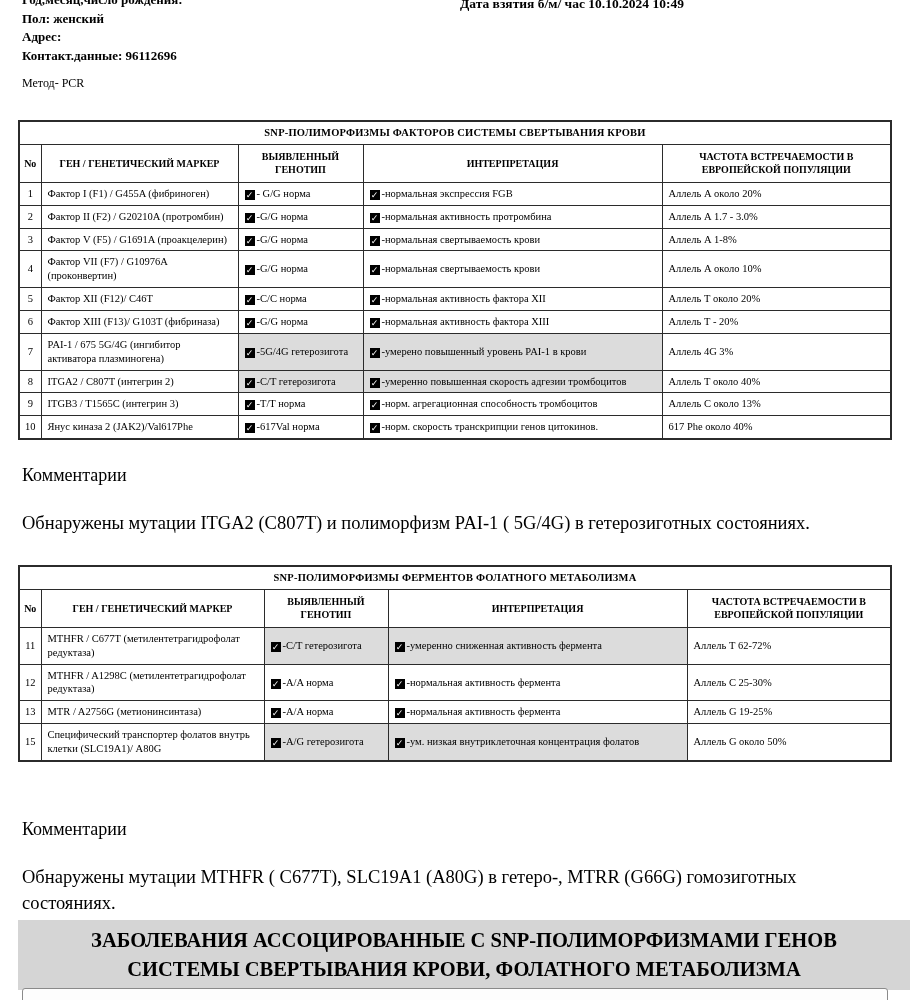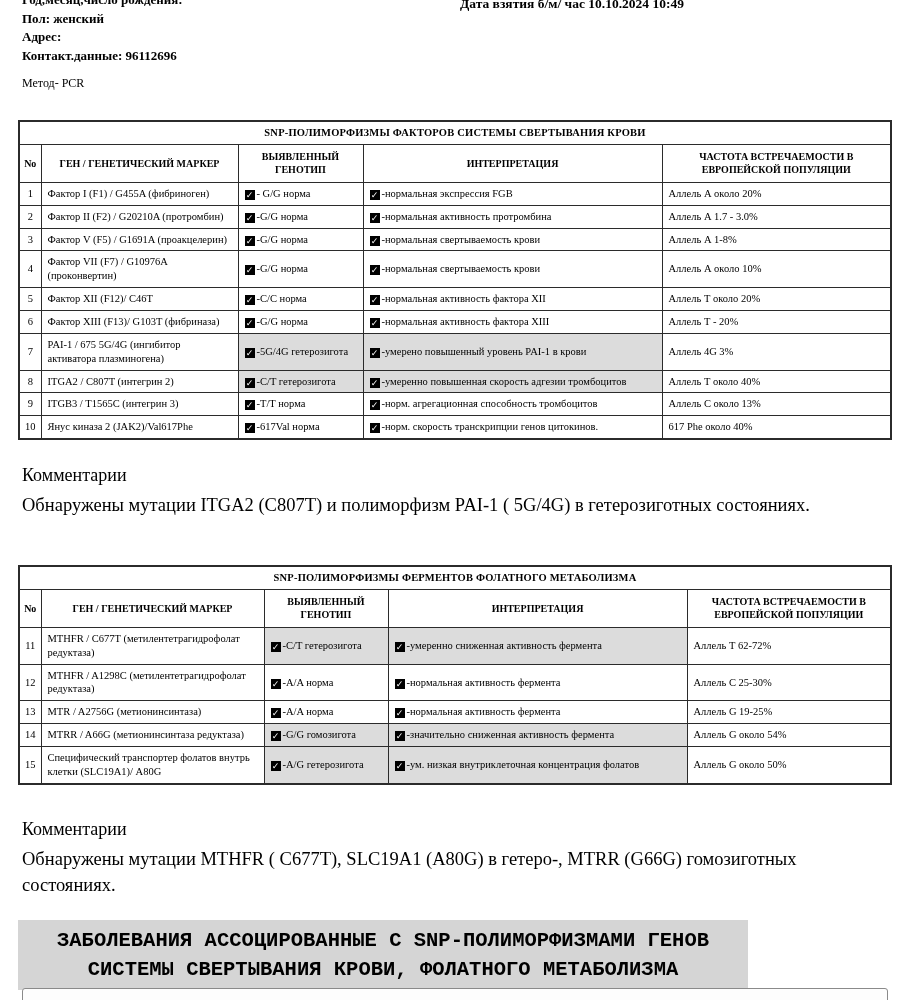--- a/index.html
+++ b/index.html
@@ -34,26 +34,26 @@
   .t2 col:nth-child(3){width:124px;} .t2 col:nth-child(4){width:299px;}
   .cb{
     display:inline-block;width:10px;height:10px;background:#000;color:#fff;
     font-size:9px;line-height:10px;text-align:center;margin-right:2px;
     vertical-align:-1px;font-family:"DejaVu Sans", sans-serif;
   }
   
   .comments{position:absolute;left:22px;width:848px;}
   .cm1{top:464px;} .cm2{top:818px;}
   .comments .cm-h{font-size:18px;line-height:22px;}
-  .comments .cm-t{margin-top:6px;font-size:18.5px;line-height:26px;}
+  .comments .cm-t{margin-top:24px;font-size:18.5px;line-height:26px;}
   
   .banner{
-    position:absolute;top:920px;left:18px;width:730px;box-sizing:border-box;
+    position:absolute;top:920px;left:18px;width:892px;box-sizing:border-box;
     background:#d5d5d5;text-align:center;font-weight:bold;font-size:20.5px;
-    line-height:29px;padding:6px 28px;font-family:Liberation Mono, monospace;
+    line-height:29px;padding:6px 28px;
   }
   
   .bottom-box{
     position:absolute;top:988px;left:22px;width:864px;height:40px;
     border:1.5px solid #8a8a8a;border-radius:3px;background:#fdfdfd;
   }
 </style>
 </head>
 <body>
 
@@ -210,27 +210,20 @@
           <td class="c-frequency">Аллель С 25-30%</td>
         </tr>
         <tr>
           <td class="c-no">13</td>
           <td class="c-gene">MTR / A2756G (метионинсинтаза)</td>
           <td class="c-genotype"><span class="cb">✓</span>-A/A норма</td>
           <td class="c-interpretation"><span class="cb">✓</span>-нормальная активность фермента</td>
           <td class="c-frequency">Аллель G 19-25%</td>
         </tr>
         <tr>
-          <td class="c-no">14</td>
-          <td class="c-gene">MTRR / A66G (метионинсинтаза редуктаза)</td>
-          <td class="c-genotype hl"><span class="cb">✓</span>-G/G гомозигота</td>
-          <td class="c-interpretation hl"><span class="cb">✓</span>-значительно сниженная активность фермента</td>
-          <td class="c-frequency">Аллель G около 54%</td>
-        </tr>
-        <tr>
           <td class="c-no">15</td>
           <td class="c-gene">Специфический транспортер фолатов внутрь клетки (SLC19A1)/ A80G</td>
           <td class="c-genotype hl"><span class="cb">✓</span>-A/G гетерозигота</td>
           <td class="c-interpretation hl"><span class="cb">✓</span>-ум. низкая внутриклеточная концентрация фолатов</td>
           <td class="c-frequency">Аллель G около 50%</td>
         </tr>
       </tbody>
   </table>
 </div>
 

